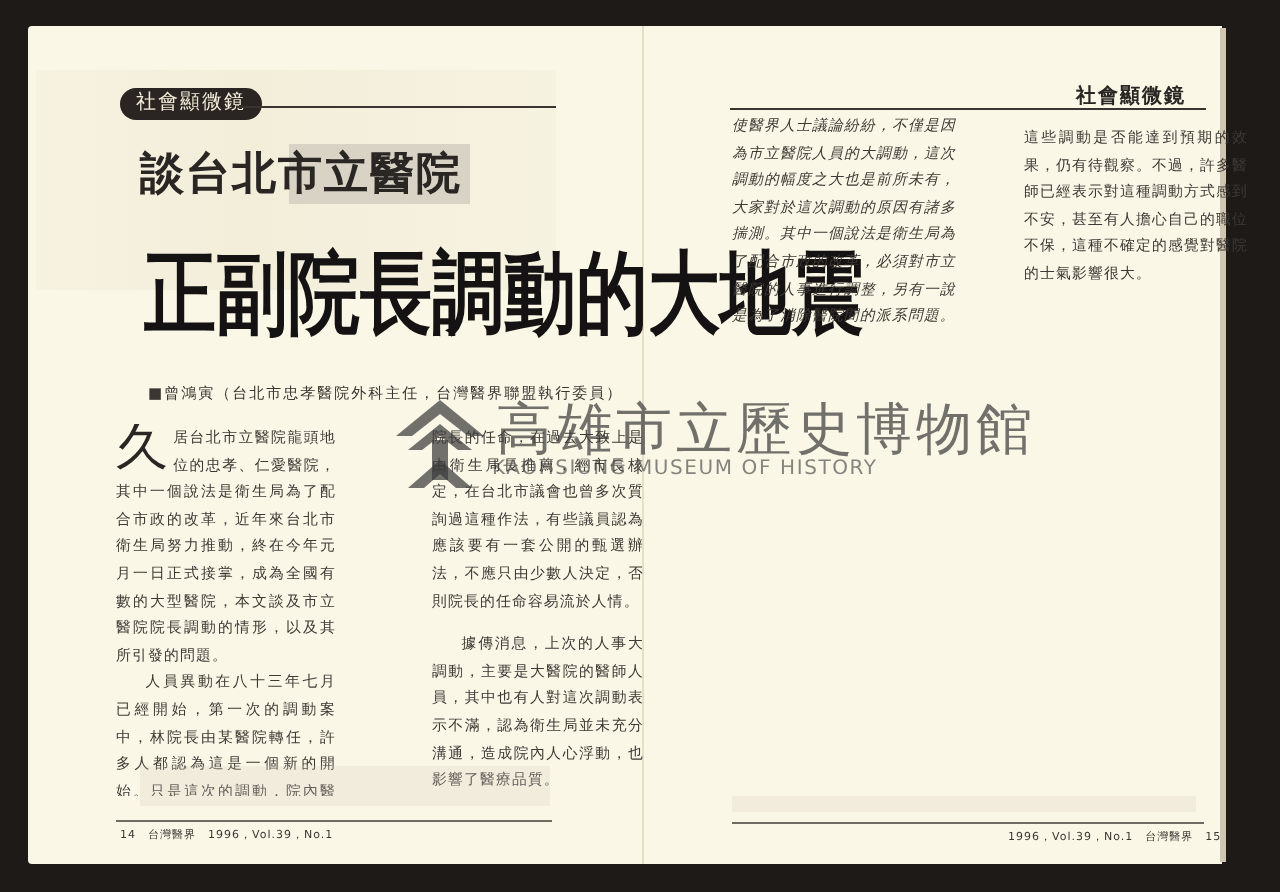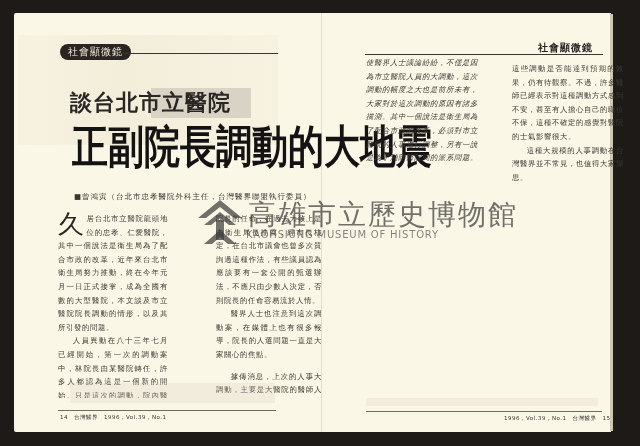--- a/index.html
+++ b/index.html
@@ -4,21 +4,21 @@
 <style>
   html,body{margin:0;padding:0;}
   body{width:640px;height:446px;background:#1d1a18;position:relative;overflow:hidden;font-family:"DejaVu Sans","Liberation Sans",sans-serif;}
   .page{position:absolute;top:13px;height:419px;background:#fbf7e6;}
   .page.left{left:14px;width:307px;border-radius:2px 0 0 2px;}
   .page.right{left:321px;width:289px;border-left:1px solid #e6dfc4;}
   .edge{position:absolute;top:14px;left:610px;width:3px;height:417px;background:#cfc7b1;}
   .bgphoto{position:absolute;left:18px;top:35px;width:260px;height:110px;background:linear-gradient(90deg,#f3efdc,#ece6cf 40%,#f3efdc);opacity:.55;}
   .badge{position:absolute;left:60px;top:44px;height:16px;padding:0 8px;background:#2a2522;color:#f4eedb;border-radius:10px;font-size:10px;line-height:16px;letter-spacing:1px;}
   .badge-line{position:absolute;left:118px;top:53px;width:160px;height:1px;background:#3a3530;}
-  .subtitle{position:absolute;left:70px;top:88px;font-size:22px;font-weight:bold;color:#2a2624;letter-spacing:1px;background:linear-gradient(90deg,transparent 45%,#d8d3c4 45%);padding-right:20px;}
+  .subtitle{position:absolute;left:70px;top:72px;font-size:22px;font-weight:bold;color:#2a2624;letter-spacing:1px;background:linear-gradient(90deg,transparent 45%,#d8d3c4 45%);padding-right:4px;}
   .title{position:absolute;left:72px;top:117px;font-size:36px;font-weight:bold;color:#141212;letter-spacing:0;transform:scaleY(1.25);transform-origin:left top;font-family:"DejaVu Sans",sans-serif;}
   .author{position:absolute;left:74px;top:192px;font-size:7.5px;color:#3a3632;letter-spacing:1px;}
   .col{position:absolute;font-size:7.4px;line-height:13.6px;color:#3d3935;letter-spacing:.6px;text-align:justify;overflow:hidden;}
   .col p{margin:0;}
   .dropcap{float:left;font-size:26px;line-height:24px;margin:0 2px 0 0;color:#2a2624;font-family:"DejaVu Serif",serif;}
   .footer-line{position:absolute;height:1px;background:#6f6a62;}
   .footer{position:absolute;font-size:5.5px;color:#3a3632;letter-spacing:.5px;}
   .right-head{position:absolute;left:538px;top:41px;font-size:10px;font-weight:bold;color:#2a2624;letter-spacing:1px;}
   .right-head-line{position:absolute;left:365px;top:54px;width:238px;height:1px;background:#3a3530;}
   .watermark{position:absolute;left:196px;top:196px;width:300px;height:54px;pointer-events:none;}
@@ -45,39 +45,37 @@
 <div class="author">■曾鴻寅（台北市忠孝醫院外科主任，台灣醫界聯盟執行委員）</div>
 
 <div class="col" style="left:58px;top:212px;width:110px;height:186px;">
   <span class="dropcap">久</span>
   <p>居台北市立醫院龍頭地位的忠孝、仁愛醫院，其中一個說法是衛生局為了配合市政的改革，近年來台北市衛生局努力推動，終在今年元月一日正式接掌，成為全國有數的大型醫院，本文談及市立醫院院長調動的情形，以及其所引發的問題。</p>
   <p style="text-indent:2em">人員異動在八十三年七月已經開始，第一次的調動案中，林院長由某醫院轉任，許多人都認為這是一個新的開始。只是這次的調動，院內醫師們議論紛紛，大家都覺得這種調動與醫院的發展沒有太大關係，很多人對人事調動的評價也頗為負面。</p>
 </div>
 
 <div class="col" style="left:180px;top:212px;width:106px;height:186px;margin-left:36px;">
   <p>院長的任命，在過去大致上是由衛生局長推薦，經市長核定，在台北市議會也曾多次質詢過這種作法，有些議員認為應該要有一套公開的甄選辦法，不應只由少數人決定，否則院長的任命容易流於人情。</p>
-  <p style="text-indent:2em">醫界人士也注意到這次調動案，在媒體上也有很多報導，院長的人選問題一直是大家關心的焦點。</p>
   <p style="text-indent:2em;margin-top:8px">據傳消息，上次的人事大調動，主要是大醫院的醫師人員，其中也有人對這次調動表示不滿，認為衛生局並未充分溝通，造成院內人心浮動，也影響了醫療品質。</p>
 </div>
 
 <div class="box-shade" style="left:70px;top:383px;width:205px;height:20px;"></div>
 
 <div class="footer-line" style="left:58px;top:410px;width:218px;"></div>
 <div class="footer" style="left:60px;top:414px;">14　台灣醫界　1996，Vol.39，No.1</div>
 
 <div class="right-head">社會顯微鏡</div>
 <div class="right-head-line"></div>
 
 <div class="col" style="left:366px;top:56px;width:112px;height:336px;font-style:italic;">
   <p>使醫界人士議論紛紛，不僅是因為市立醫院人員的大調動，這次調動的幅度之大也是前所未有，大家對於這次調動的原因有諸多揣測。其中一個說法是衛生局為了配合市政的改革，必須對市立醫院的人事進行調整，另有一說是為了消除醫院間的派系問題。</p>
 </div>
 
 <div class="col" style="left:485px;top:62px;width:112px;height:336px;margin-left:27px;">
   <p>這些調動是否能達到預期的效果，仍有待觀察。不過，許多醫師已經表示對這種調動方式感到不安，甚至有人擔心自己的職位不保，這種不確定的感覺對醫院的士氣影響很大。</p>
-  <p style="text-indent:2em">這種大規模的人事調動在台灣醫界並不常見，也值得大家深思。</p>
 </div>
 
 <div class="box-shade" style="left:366px;top:398px;width:232px;height:8px;"></div>
 
 <div class="footer-line" style="left:366px;top:411px;width:236px;"></div>
 <div class="footer" style="left:504px;top:415px;">1996，Vol.39，No.1　台灣醫界　15</div>
 
 <div class="watermark">
   <svg class="wm-logo" viewBox="0 0 48 48">
     <polygon points="24,2 46,20 38,20 24,9 10,20 2,20" fill="rgba(60,60,60,.72)"></polygon>

